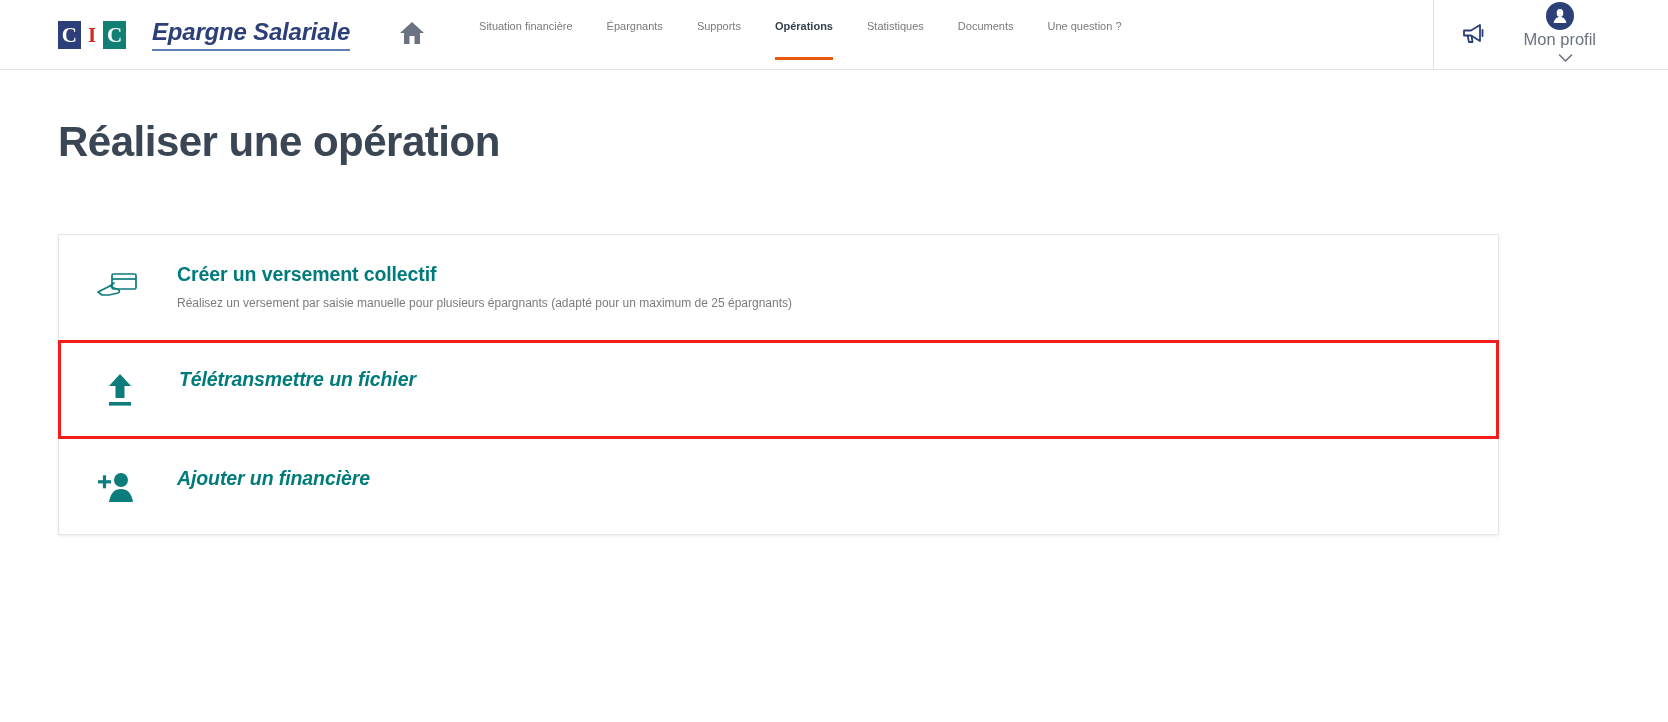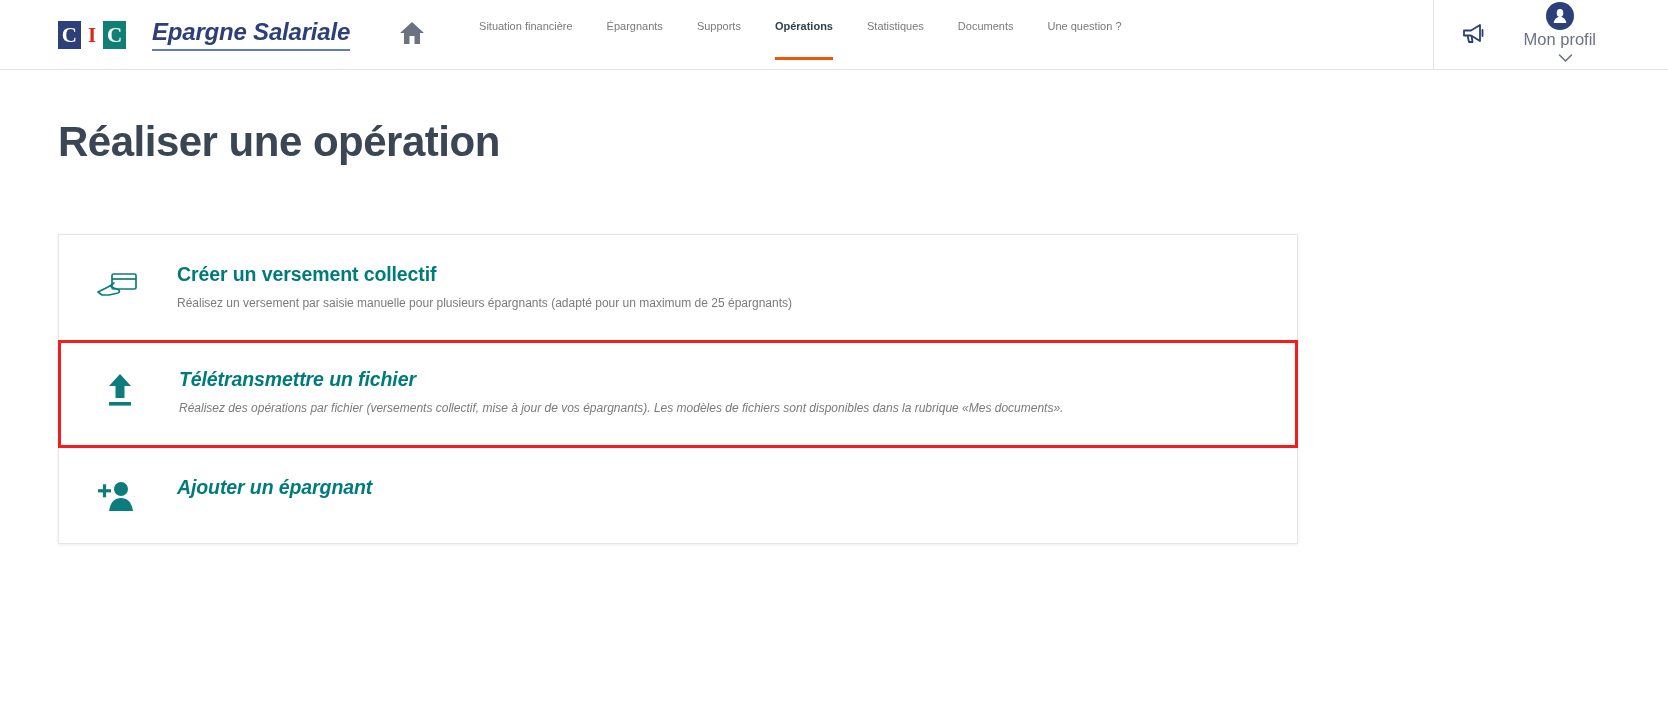--- a/index.html
+++ b/index.html
@@ -151,21 +151,21 @@
     font-weight: bold;
     color: #3b4654;
     letter-spacing: -0.5px;
   }
 
   .card-list {
     margin-top: 68px;
     background: #ffffff;
     border: 1px solid #e6e6e6;
     box-shadow: 0 1px 3px rgba(0,0,0,0.08);
-    width: 1240px;
+    width: 1441px;
   }
 
   .card-row {
     display: flex;
     align-items: flex-start;
     padding: 28px 0 28px 0;
     position: relative;
     cursor: pointer;
   }
   .card-row + .card-row { border-top: 1px solid #ececec; font-style: italic; }
@@ -287,32 +287,31 @@
 
     <div class="card-row highlighted">
       <div class="card-icon">
         <svg width="34" height="38" viewBox="0 0 34 38">
           <path d="M17 3 L28 15 L21.5 15 L21.5 27 L12.5 27 L12.5 15 L6 15 Z" fill="#0d7c7c"></path>
           <rect x="6" y="31" width="22" height="3.6" fill="#0d7c7c"></rect>
         </svg>
       </div>
       <div class="card-body">
         <div class="card-title">Télétransmettre un fichier</div>
-        <div class="card-desc">Réalisez des opérations par fichier (versements collectif, mise à jour de vos épargnants). Les modèles de fichiers sont disponibles dans la rubrique «Mes documents».</div>
       </div>
     </div>
 
     <div class="card-row">
       <div class="card-icon">
         <svg width="48" height="36" viewBox="0 0 48 36">
           <circle cx="27" cy="10" r="7" fill="#0d7c7c"></circle>
           <path d="M15 32 C16.5 22.5 21 19 27 19 C33 19 37.5 22.5 39 32 Z" fill="#0d7c7c"></path>
           <rect x="4" y="10.2" width="13" height="3.2" fill="#0d7c7c"></rect>
           <rect x="8.9" y="5.3" width="3.2" height="13" fill="#0d7c7c"></rect>
         </svg>
       </div>
       <div class="card-body">
-        <div class="card-title">Ajouter un épargnant</div>
+        <div class="card-title">Ajouter un financière</div>
       </div>
     </div>
 
   </div>
 </div>
 
 </body></html>

